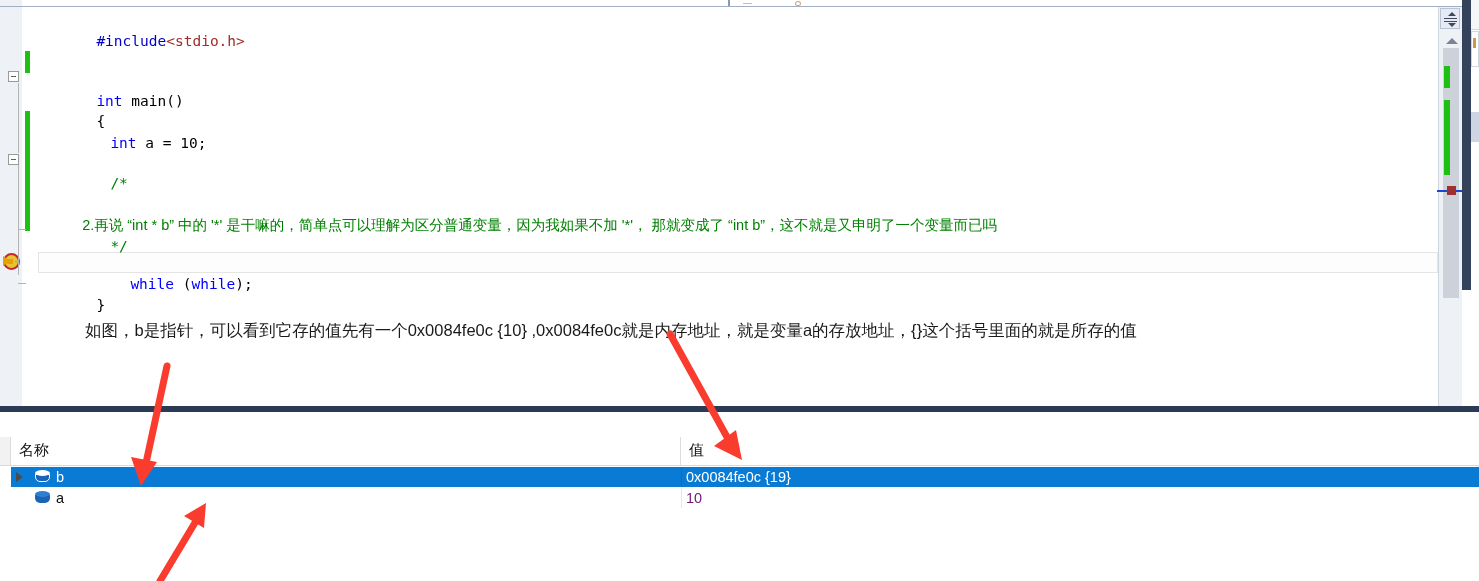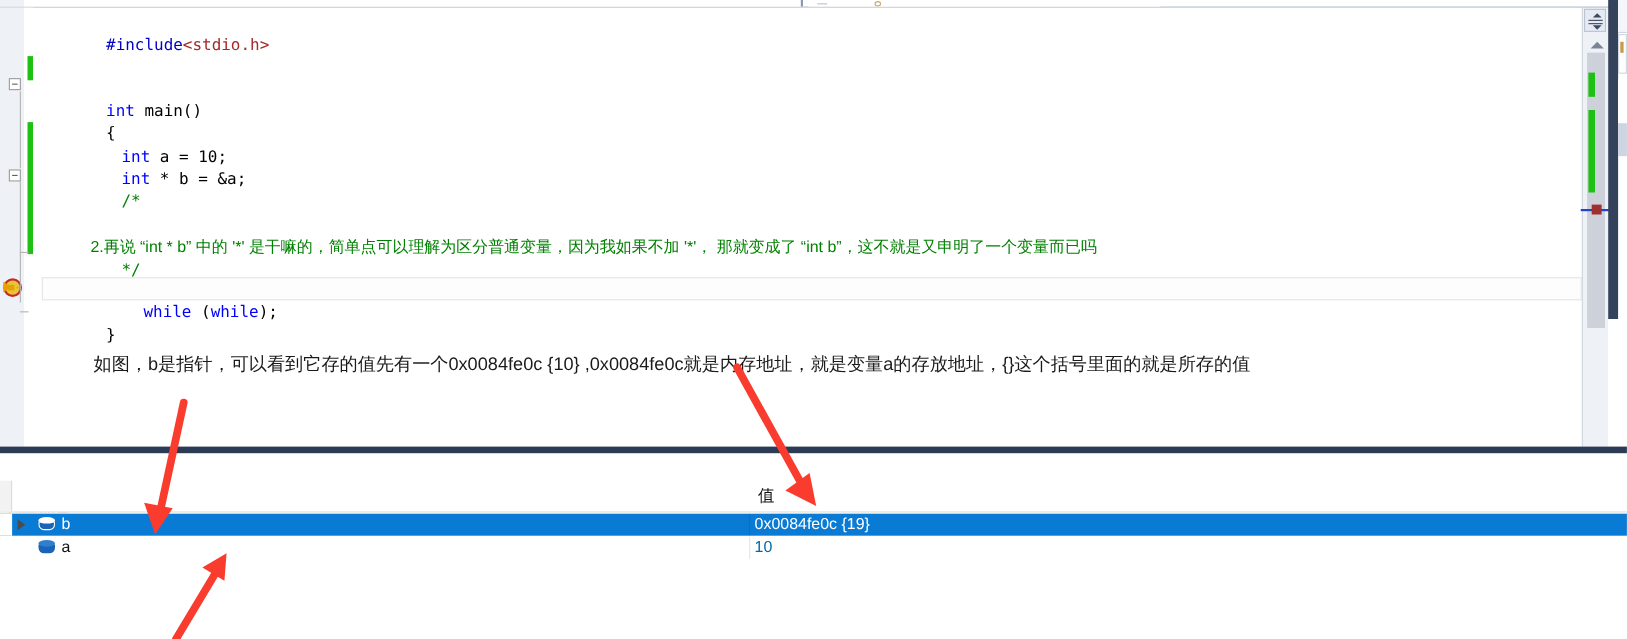--- a/index.html
+++ b/index.html
@@ -394,21 +394,21 @@
   .cell-name {
     position: absolute;
     left: 56px; top: 2px;
     font-size: 14.5px;
     color: #101010;
   }
   .cell-val {
     position: absolute;
     left: 686px; top: 2px;
     font-size: 14.5px;
-    color: #0369a1;
+    color: #701a75;
   }
   .grid-row.selected .cell-name,
   .grid-row.selected .cell-val { color: #ffffff; }
   .row-sep {
     position: absolute;
     left: 681px;
     width: 1px; height: 20px;
     background: rgba(0,0,0,0.10);
   }
   .grid-left-strip {
@@ -472,23 +472,20 @@
       <span class="tok-kw">int</span><span class="tok-plain"> main()</span>
     </div>
     <div class="cl" style="top:4px;">
       <span class="tok-pre">#include</span><span class="tok-str">&lt;stdio.h&gt;</span>
     </div>
     <div class="cl" style="top:84px;">
       <span class="tok-plain">{</span>
     </div>
     <div class="cl" style="top:106px; left:28px;text-align:center;">
       <span class="tok-kw">int</span><span class="tok-plain"> a = 10;</span>
-    </div>
-    <div class="cl" style="top:126px; left:28px;">
-      <span class="tok-kw">int</span><span class="tok-plain"> * b = &amp;a;</span>
     </div>
     <div class="cl" style="top:146px; left:28px;">
       <span class="tok-cmt">/*</span>
     </div>
     <div class="cl" style="top:188px; left:28px; font-family:'Liberation Sans',sans-serif; font-size:14.5px;">
       <span class="tok-cmt">2.再说 “int * b” 中的 '*' 是干嘛的，简单点可以理解为区分普通变量，因为我如果不加 '*'， 那就变成了 “int b”，这不就是又申明了一个变量而已吗</span>
     </div>
     <div class="cl" style="top:209px; left:28px;">
       <span class="tok-cmt">*/</span>
     </div>
@@ -528,20 +525,21 @@
 <div class="annot annot-bot">a就是一个普通的变量，可以看到它的值就是一个很普通的数字10而已</div>
 
 <div class="locals-top-border"></div>
 
 <div class="locals-title">
   <span>局部变量</span>
 </div>
 
 <div class="grid-header">
   <div class="col-corner"></div>
+  <div class="hcell h-name">名称</div>
   <div class="hcell h-val">值</div>
 </div>
 
 <div class="locals-body-bg"></div>
 <div class="locals-bottom-bg"></div>
 
 <div class="grid-row selected" style="top:467px;">
   <div class="grid-left-strip"></div>
   <div class="expander"></div>
   <div class="cube">

